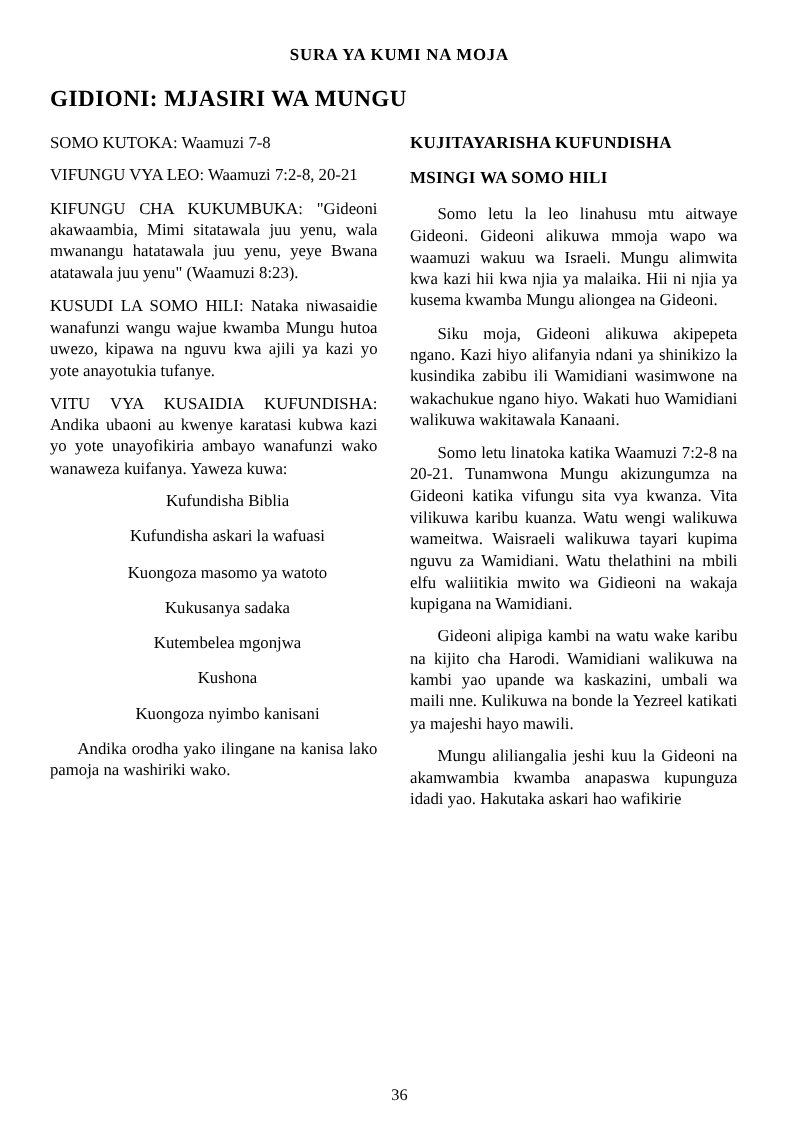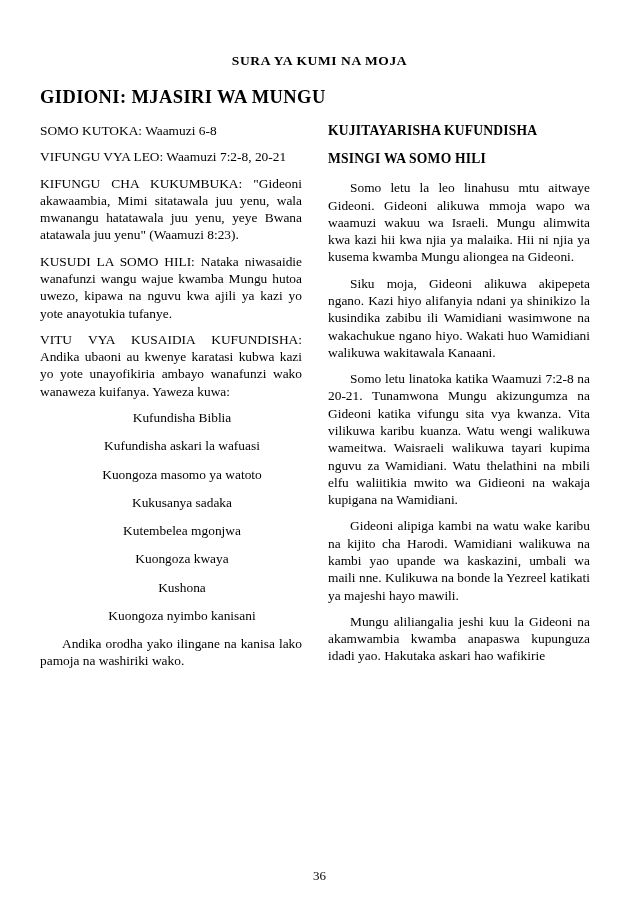--- a/index.html
+++ b/index.html
@@ -14,21 +14,21 @@
     color: #000000;
     position: relative;
     overflow: hidden;
   }
   .page {
     position: absolute;
     left: 0; top: 0;
     width: 639px;
     height: 912px;
     box-sizing: border-box;
-    padding: 45px 40px 20px 40px;
+    padding: 28px 40px 20px 40px;
   }
   .kicker {
     text-align: center;
     font-size: 13.5px;
     font-weight: bold;
     letter-spacing: 0.6px;
     margin: 8px 0 0 0;
   }
   .title {
     text-align: left;
@@ -90,21 +90,21 @@
 <div class="page">
 
   <div class="kicker">SURA YA KUMI NA MOJA</div>
   <div class="title">GIDIONI:  MJASIRI  WA  MUNGU</div>
 
   <div class="columns">
 
     <div class="col">
 
       <p class="blk">
-        <span class="lead">SOMO  KUTOKA:</span><span> Waamuzi 6-8</span>
+        <span class="lead">SOMO  KUTOKA:</span><span> Waamuzi 7-8</span>
       </p>
 
       <p class="blk">
         <span class="lead">VIFUNGU     VYA     LEO:</span><span> Waamuzi 7:2-8, 20-21</span>
       </p>
 
       <p class="blk">
         <span class="lead">KIFUNGU    CHA    KUKUMBUKA:</span><span> "Gideoni akawaambia, Mimi sitatawala juu yenu, wala mwanangu hatatawala juu yenu, yeye Bwana atatawala juu yenu" (Waamuzi 8:23).</span>
       </p>
 
@@ -114,21 +114,20 @@
 
       <p class="blk">
         <span class="lead">VITU       VYA       KUSAIDIA KUFUNDISHA:</span><span> Andika ubaoni au kwenye karatasi kubwa kazi yo yote unayofikiria ambayo wanafunzi wako wanaweza kuifanya. Yaweza kuwa:</span>
       </p>
 
       <p class="blk list">Kufundisha Biblia</p>
       <p class="blk list">Kufundisha askari la wafuasi</p>
       <p class="blk list">Kuongoza masomo ya watoto</p>
       <p class="blk list">Kukusanya sadaka</p>
       <p class="blk list">Kutembelea mgonjwa</p>
-      <p class="blk list">Kuongoza kwaya</p>
       <p class="blk list">Kushona</p>
       <p class="blk list">Kuongoza nyimbo kanisani</p>
 
       <p class="blk indent">Andika orodha yako ilingane na kanisa lako pamoja na washiriki wako.</p>
 
     </div>
 
     <div class="col">
 
       <div class="headline">KUJITAYARISHA  KUFUNDISHA</div>

